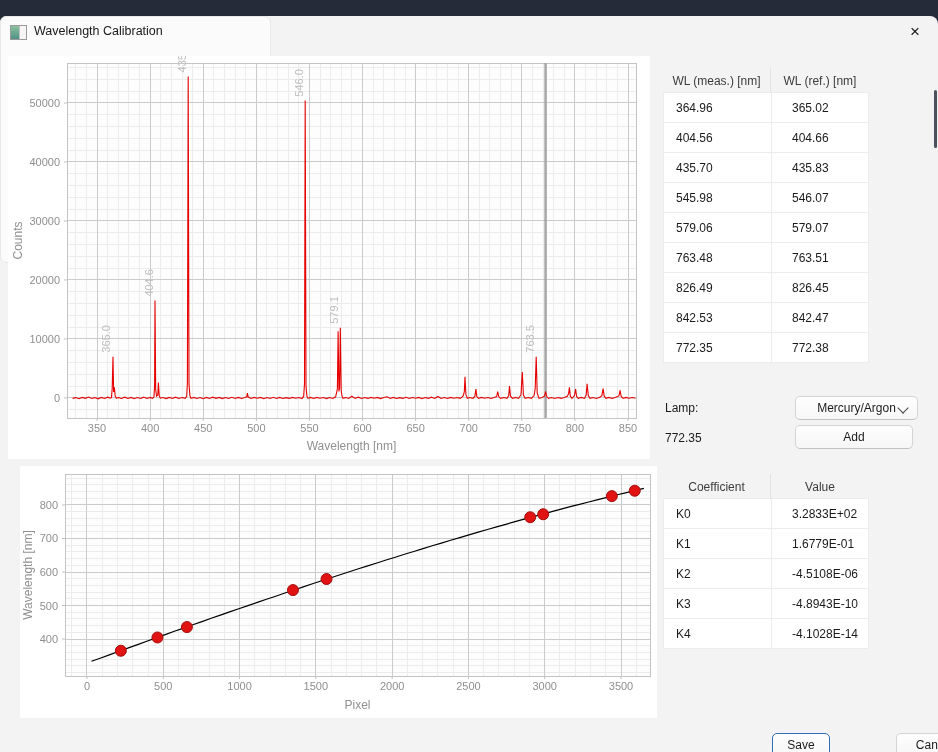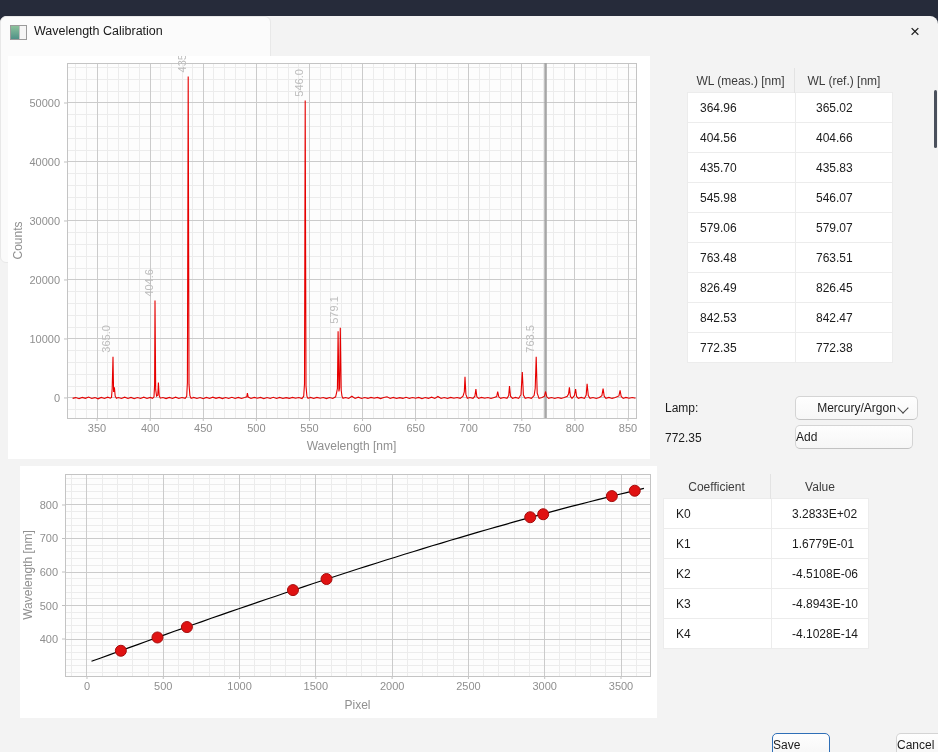--- a/index.html
+++ b/index.html
@@ -34,21 +34,21 @@
   .trow .tc.c2{border-left:1px solid #ececec;padding-left:20px;}
   .w1{width:107px;} .w2{width:98px;}
   .label-txt{position:absolute;font-size:12px;color:#1b1b1b;}
   .combo{position:absolute;left:795px;top:380px;width:123px;height:24px;background:linear-gradient(180deg,#fefefe,#f7f7f7);
     border:1px solid #d4d4d4;border-bottom-color:#c2c2c2;border-radius:5px;box-sizing:border-box;
     display:flex;align-items:center;justify-content:center;font-size:12px;color:#1b1b1b;}
   .combo .chev{position:absolute;right:10px;top:7px;width:7px;height:7px;
     border-right:1.3px solid #464646;border-bottom:1.3px solid #464646;transform:rotate(45deg);}
   .btn{position:absolute;background:linear-gradient(180deg,#fefefe,#f6f6f6);border:1px solid #d4d4d4;
     border-bottom-color:#c2c2c2;border-radius:5px;box-sizing:border-box;display:flex;align-items:center;
-    font-size:12px;color:#1b1b1b;cursor:default;}
+    justify-content:center;font-size:12px;color:#1b1b1b;cursor:default;}
   .btn-add{left:795px;top:409px;width:118px;height:24px;}
   .btn-save{left:772px;top:717px;width:58px;height:24px;border:1.5px solid #2f6fb7;}
   .btn-cancel{left:896px;top:717px;width:77px;height:24px;}
   .scroll-thumb{position:absolute;left:934px;top:74px;width:3px;height:58px;background:#4a505c;border-radius:2px;}
 </style>
 </head>
 <body>
 
 <div class="bg-right"></div>
 
@@ -208,21 +208,21 @@
         <text x="144.53676745054128" y="240.6105018278498" class="peak" text-anchor="start" transform="rotate(-90 144.53676745054128 240.6105018278498)">404.6</text>
         <text x="177.6700261291527" y="16.4496510468594" class="peak" text-anchor="start" transform="rotate(-90 177.6700261291527 16.4496510468594)">435.8</text>
         <text x="294.698394923479" y="40.635427052176794" class="peak" text-anchor="start" transform="rotate(-90 294.698394923479 40.635427052176794)">546.0</text>
         <text x="329.84938409854425" y="267.7457627118644" class="peak" text-anchor="start" transform="rotate(-90 329.84938409854425 267.7457627118644)">579.1</text>
         <text x="525.6754385964913" y="296.65071452309735" class="peak" text-anchor="start" transform="rotate(-90 525.6754385964913 296.65071452309735)">763.5</text>
         <text x="343.5" y="394" text-anchor="middle" class="axis-title">Wavelength [nm]</text>
         <text x="14" y="184.5" text-anchor="middle" class="axis-title" transform="rotate(-90 14 184.5)">Counts</text>
       </svg>
   </div>
 
-  <div class="tbl" id="meas-table" style="left:687px;top:52px;">
+  <div class="tbl" id="meas-table" style="left:663px;top:52px;">
       <div class="tbl-head">
         <div class="hc w1">WL (meas.) [nm]</div>
         <div class="hc c2 w2">WL (ref.) [nm]</div>
       </div>
       <div class="trow">
         <div class="tc w1">364.96</div>
         <div class="tc c2 w2">365.02</div>
       </div>
       <div class="trow">
         <div class="tc w1">404.56</div>

